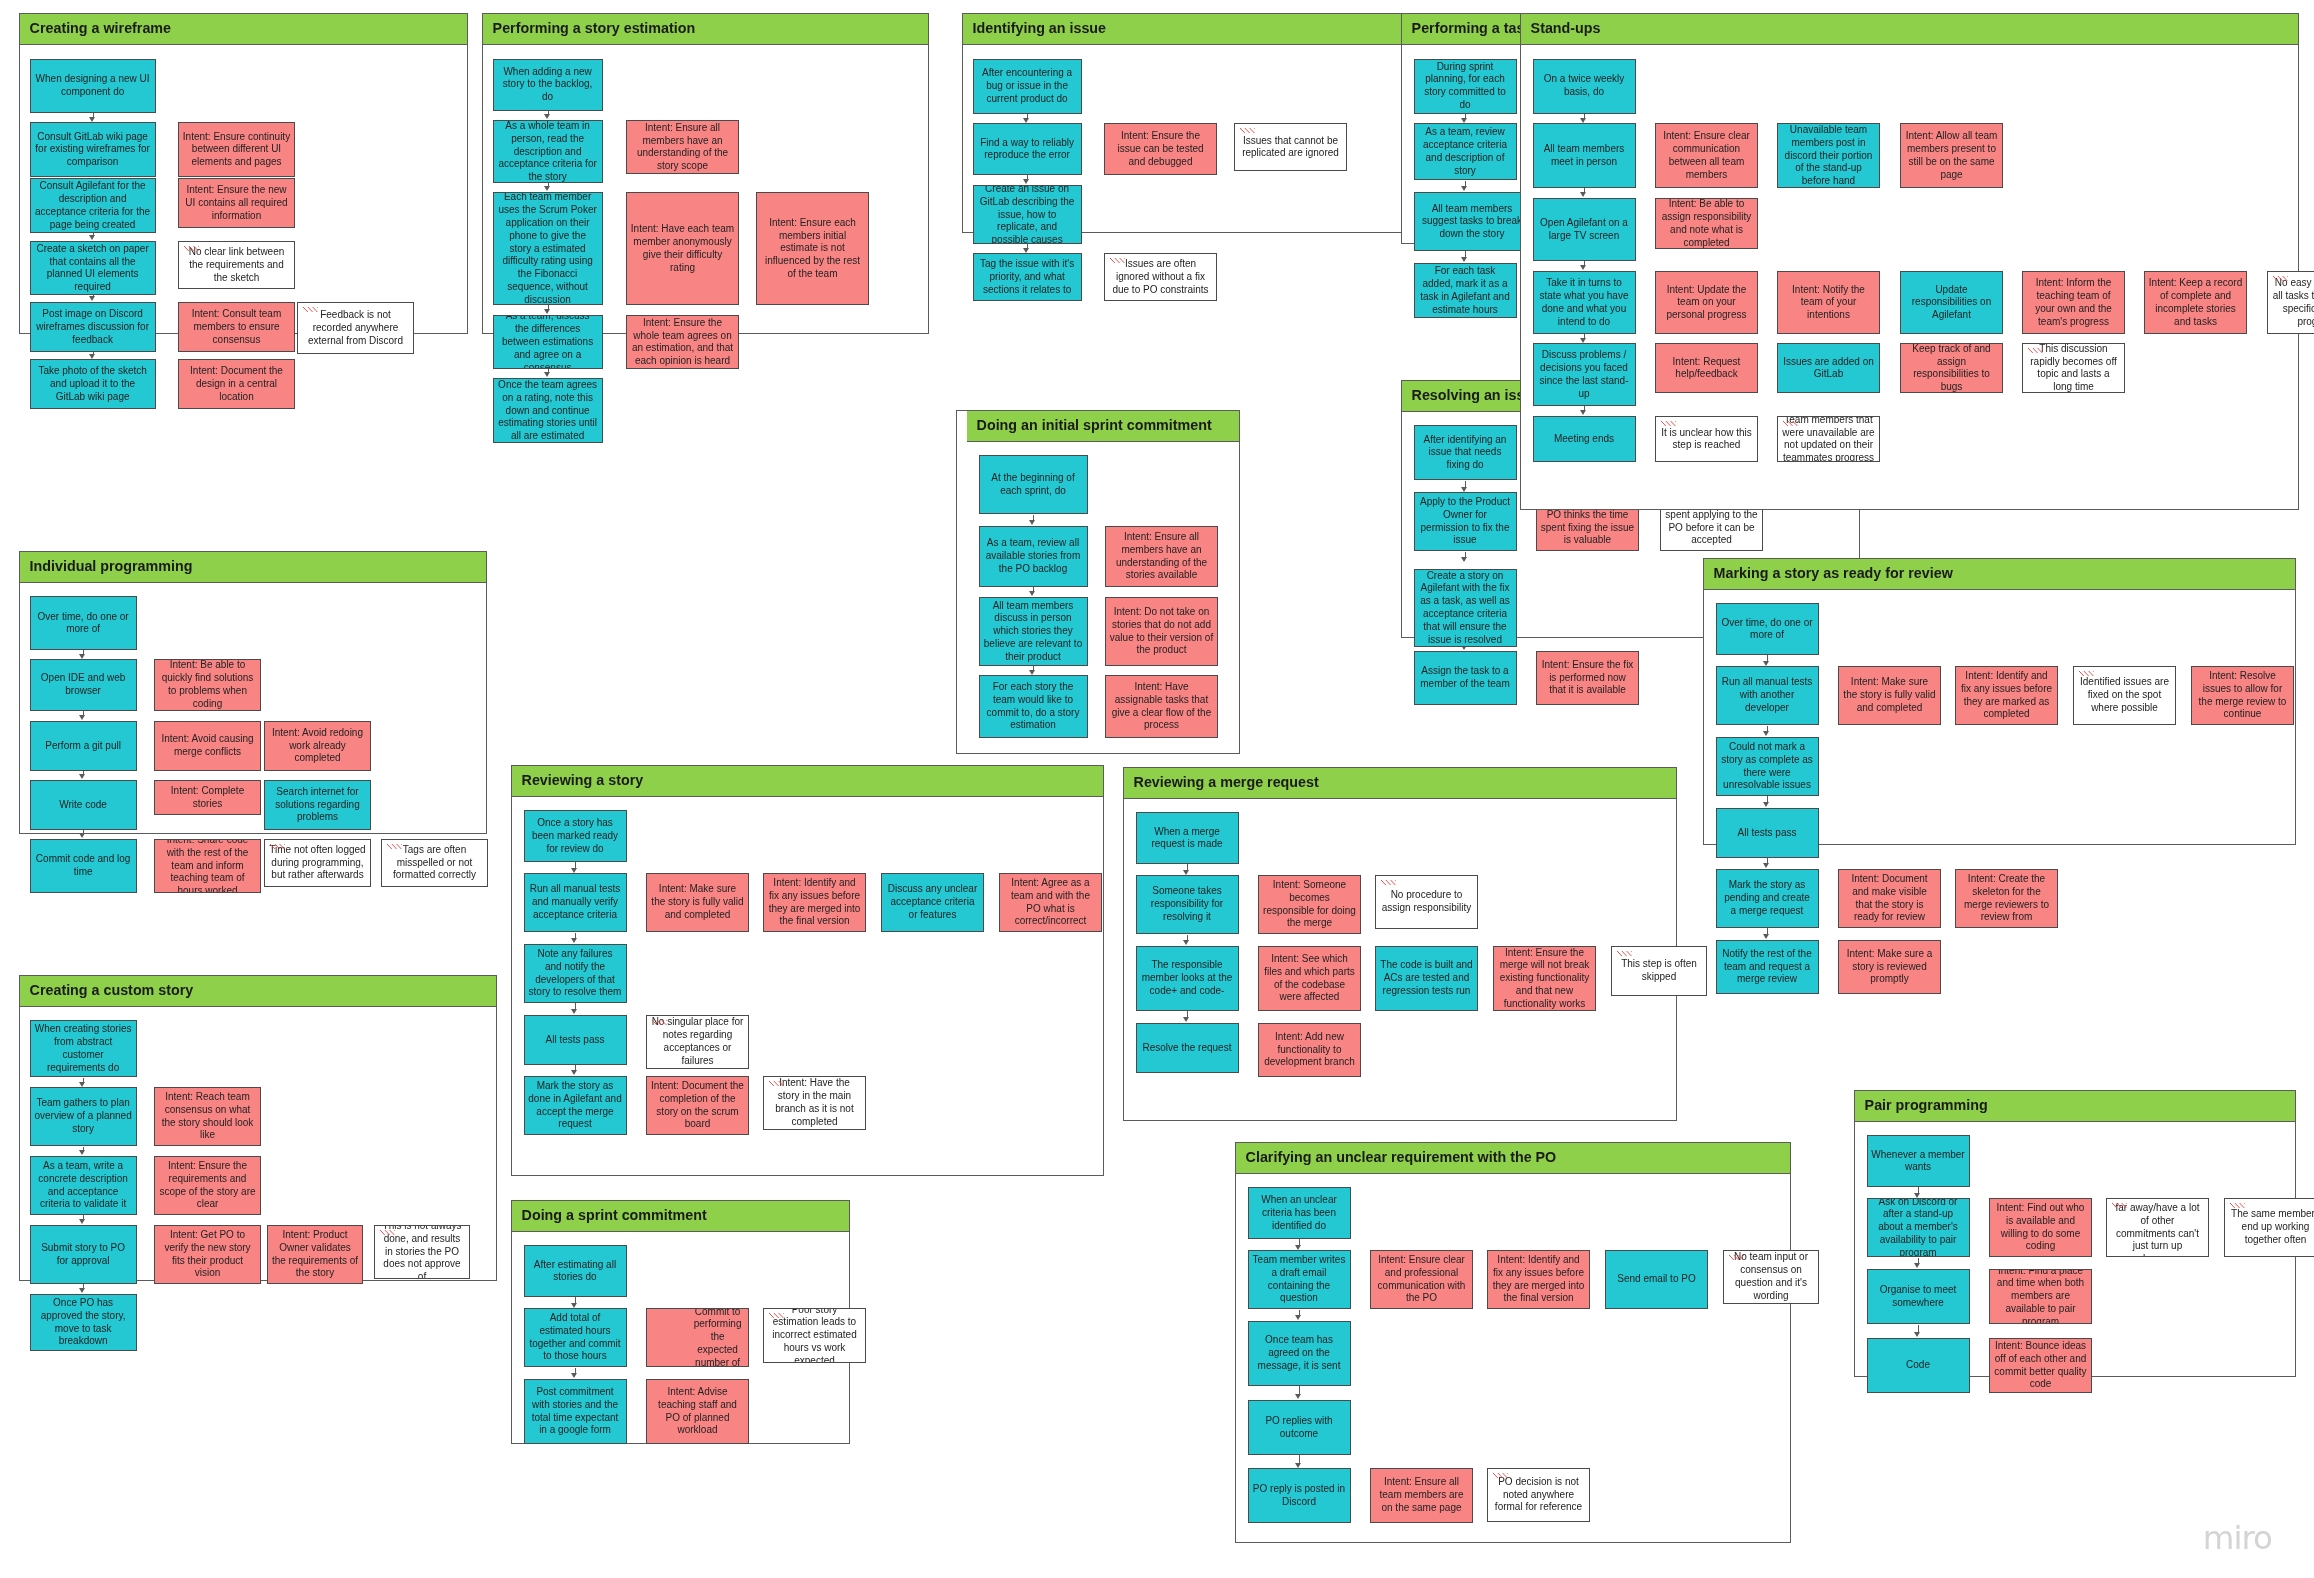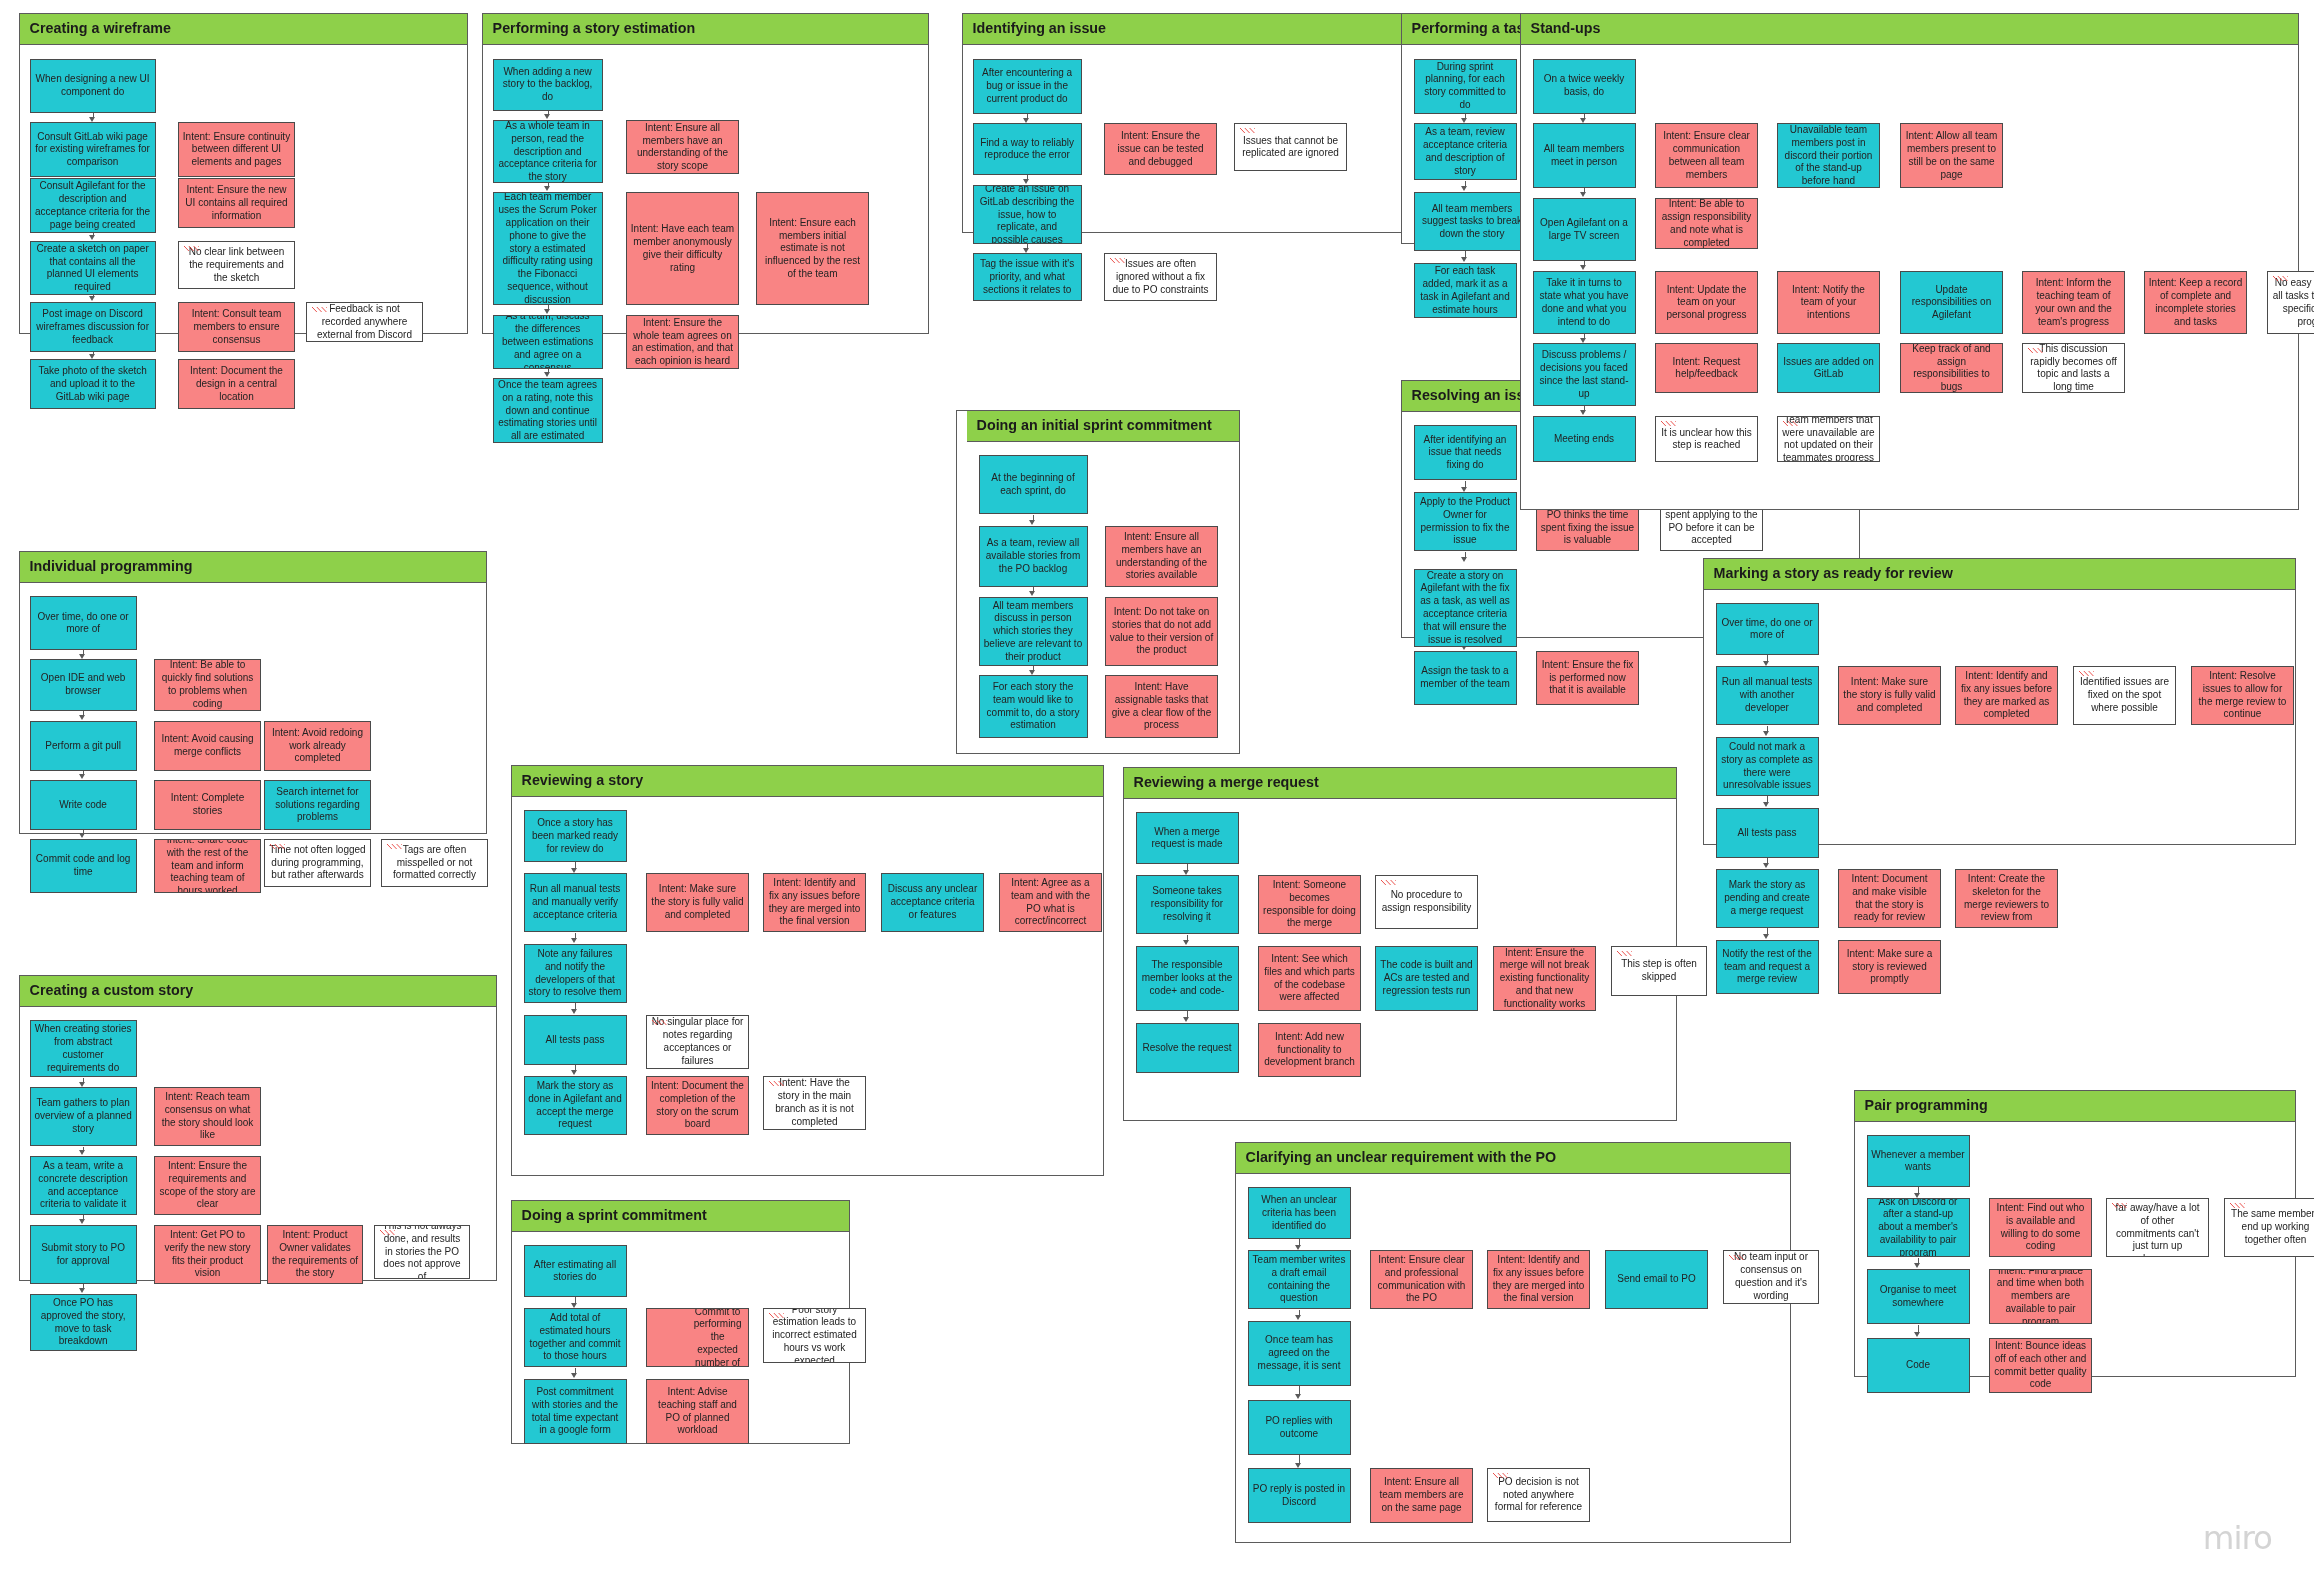--- a/index.html
+++ b/index.html
@@ -109,21 +109,21 @@
         </div>
         <div class="node n-note" style="left: 158px; top: 196px; width: 117px; height: 48px;">
           <span>No clear link between the requirements and the sketch</span>
         </div>
         <div class="node n-action" style="left: 9.6px; top: 257px; width: 126px; height: 50px;">
           <span>Post image on Discord wireframes discussion for feedback</span>
         </div>
         <div class="node n-intent" style="left: 158px; top: 257px; width: 117px; height: 50px;">
           <span>Intent: Consult team members to ensure consensus</span>
         </div>
-        <div class="node n-note" style="left: 286px; top: 257px; width: 117px; height: 40px;">
+        <div class="node n-note" style="left: 277px; top: 257px; width: 117px; height: 52px;">
           <span>Feedback is not recorded anywhere external from Discord</span>
         </div>
         <div class="node n-action" style="left: 9.6px; top: 314px; width: 126px; height: 50px;">
           <span>Take photo of the sketch and upload it to the GitLab wiki page</span>
         </div>
         <div class="node n-intent" style="left: 158px; top: 314px; width: 117px; height: 50px;">
           <span>Intent: Document the design in a central location</span>
         </div>
       </div>
     </div>
@@ -404,21 +404,21 @@
         </div>
         <div class="node n-intent" style="left: 134px; top: 138px; width: 107px; height: 50px;">
           <span>Intent: Avoid causing merge conflicts</span>
         </div>
         <div class="node n-intent" style="left: 244px; top: 138px; width: 107px; height: 50px;">
           <span>Intent: Avoid redoing work already completed</span>
         </div>
         <div class="node n-action" style="left: 9.6px; top: 197px; width: 107px; height: 50px;">
           <span>Write code</span>
         </div>
-        <div class="node n-intent" style="left: 134px; top: 197px; width: 107px; height: 50px;">
+        <div class="node n-intent" style="left: 134px; top: 197px; width: 107px; height: 35px;">
           <span>Intent: Complete stories</span>
         </div>
         <div class="node n-action" style="left: 244px; top: 197px; width: 107px; height: 50px;">
           <span>Search internet for solutions regarding problems</span>
         </div>
         <div class="node n-action" style="left: 9.6px; top: 256px; width: 107px; height: 54px;">
           <span>Commit code and log time</span>
         </div>
         <div class="node n-intent" style="left: 134px; top: 256px; width: 107px; height: 54px;">
           <span>Intent: Share code with the rest of the team and inform teaching team of hours worked</span>

